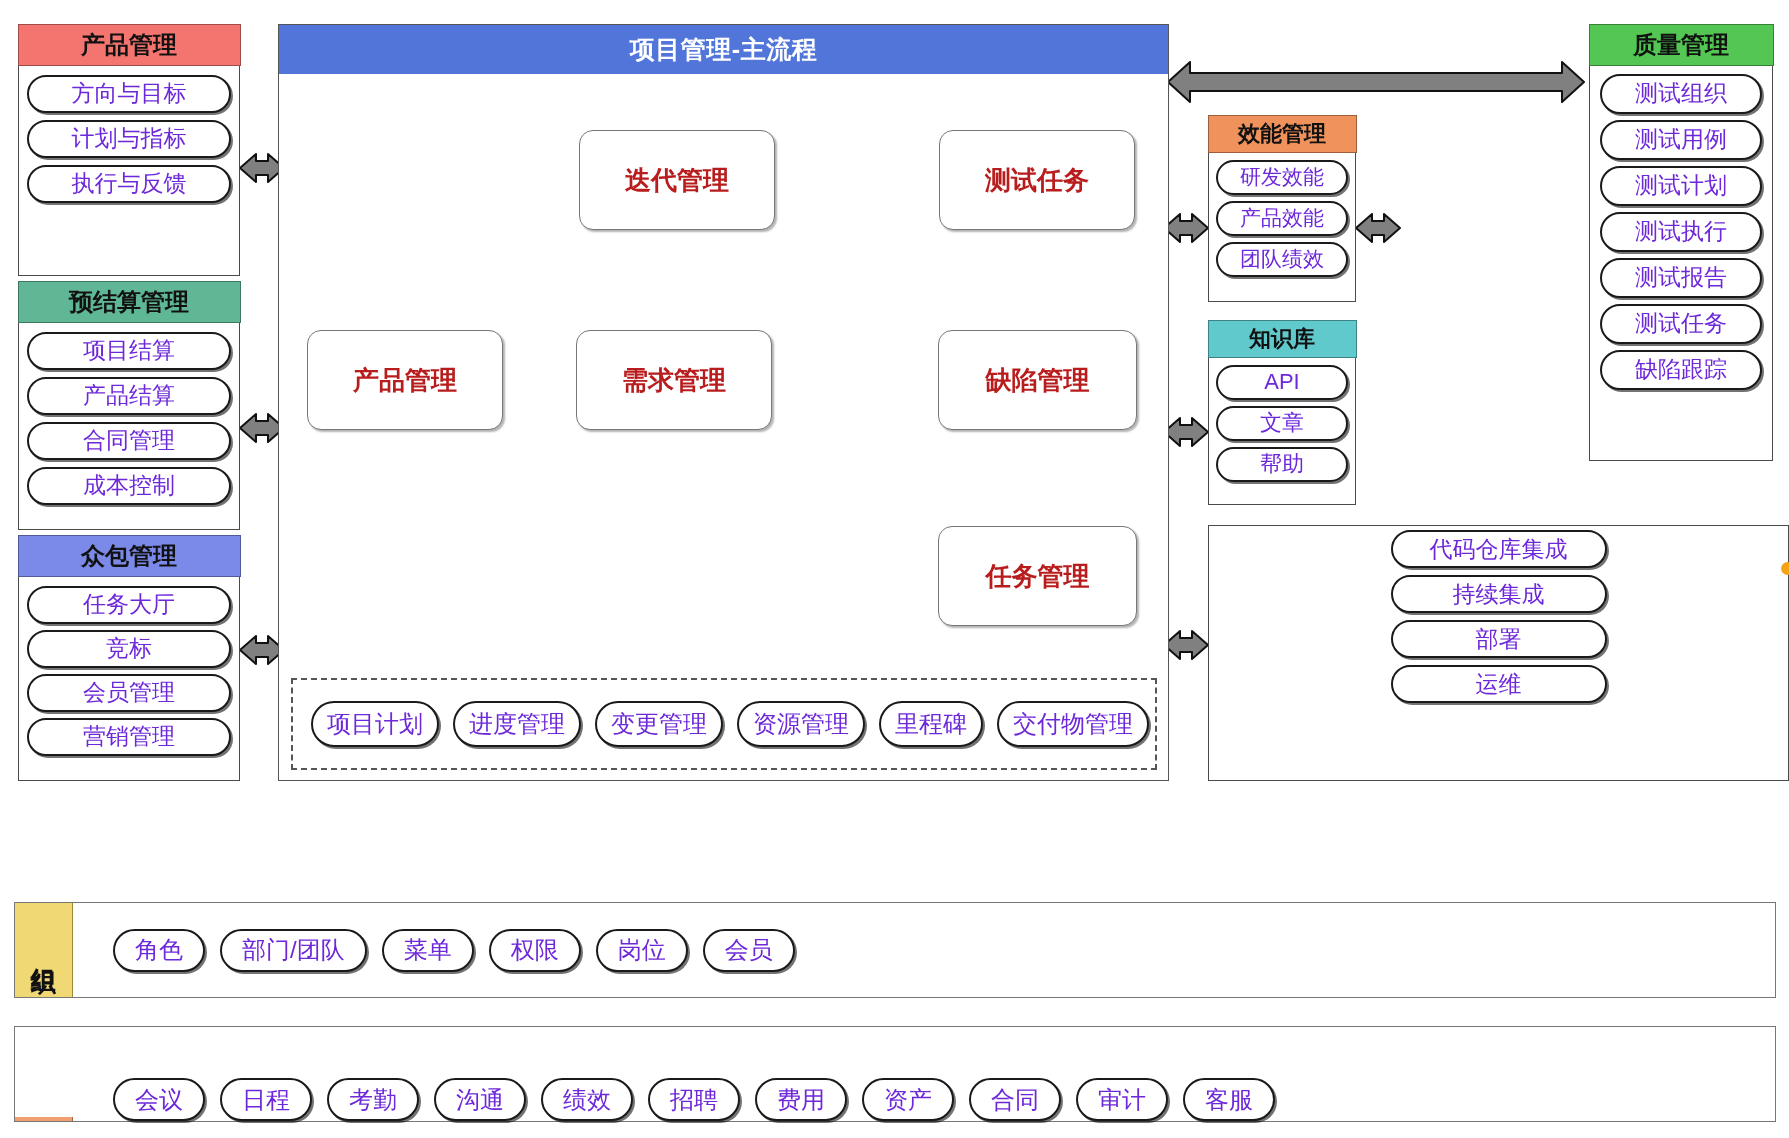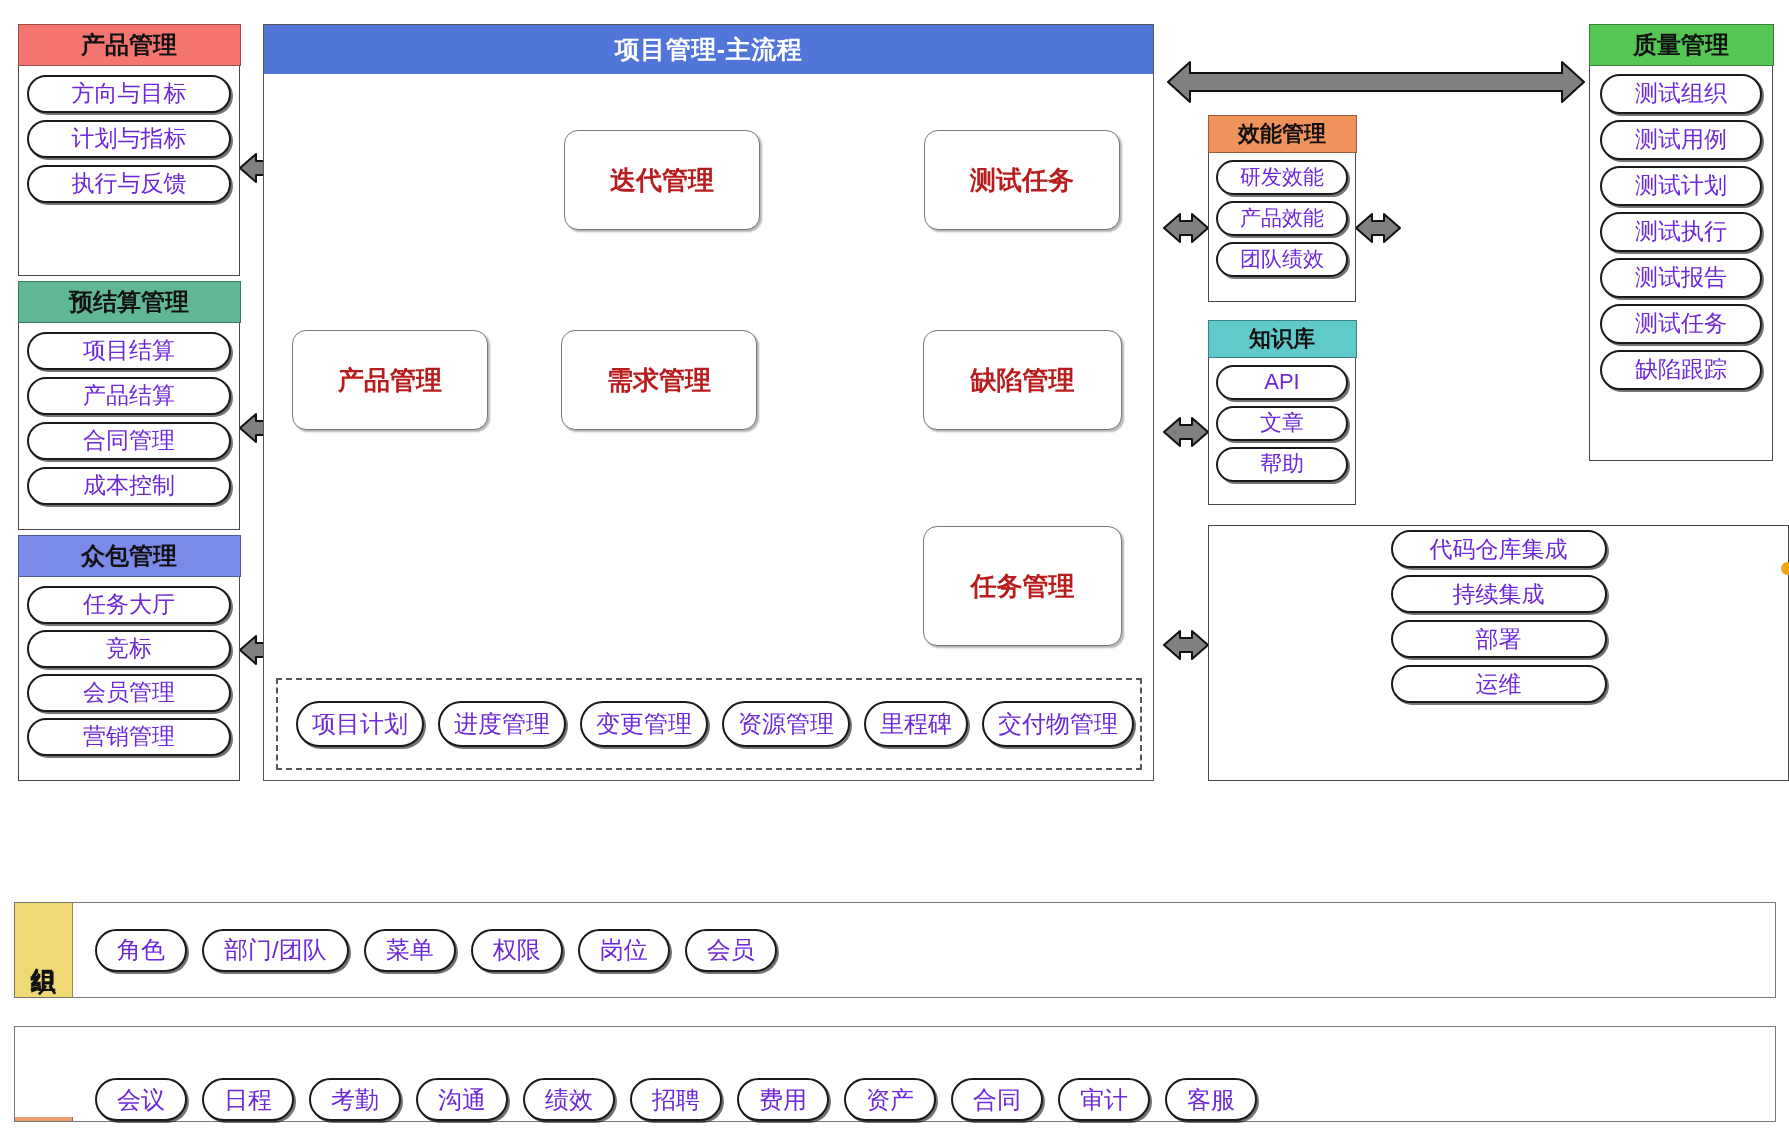--- a/index.html
+++ b/index.html
@@ -25,21 +25,21 @@
   .card-hd{
     font-size:24px; font-weight:bold; color:#111;
     display:flex; align-items:center; justify-content:center;
     height:42px; border:1.5px solid rgba(0,0,0,.35);
     margin:-1.5px -1.5px 0 -1.5px;
   }
   .card-body{ display:flex; flex-direction:column; align-items:center; gap:7px; padding:9px 8px 10px; }
   .card-body .pill{ height:38px; width:100%; }
 
   
-  #main-panel{ position:absolute; left:263px; top:24px; width:891px; height:757px;
+  #main-panel{ position:absolute; left:278px; top:24px; width:891px; height:757px;
     border:1.5px solid #555; background:#fff; }
   #main-header{
     position:absolute; left:0; top:0; width:100%; height:49px;
     background:#5275da; color:#fff; font-size:25px; font-weight:bold;
     display:flex; align-items:center; justify-content:center; letter-spacing:.5px;
   }
   .flowbox{
     position:absolute; border:1.5px solid #777; border-radius:14px; background:#fff;
     display:flex; align-items:center; justify-content:center;
     font-size:26px; font-weight:bold; color:#b91c1c;
@@ -51,21 +51,21 @@
   }
   #dashed-row .pill{ height:46px; padding:0 14px; font-size:24px; }
 
   
   .bottombar{ position:absolute; border:1.5px solid #777; background:#fff; display:flex; }
   .bottombar .tag{
     width:58px; display:flex; align-items:center; justify-content:center;
     font-size:25px; font-weight:bold; color:#111; line-height:1.05;
     writing-mode:vertical-rl; text-orientation:upright; letter-spacing:2px;
   }
-  .bottombar .items{ flex:1; display:flex; align-items:center; gap:15px; padding-left:22px; }
+  .bottombar .items{ flex:1; display:flex; align-items:center; gap:15px; padding-left:22px;margin-left:18px; }
   .bottombar .pill{ height:43px; padding:0 20px; font-size:24px; }
 
   svg.lay{ position:absolute; inset:0; width:1789px; height:1138px; pointer-events:none; }
   .dot{ position:absolute; width:13px; height:13px; border-radius:50%; background:#f5a216; }
 </style>
 </head>
 <body>
 
 <div class="canvas">
 
@@ -111,21 +111,21 @@
   </svg>
 
   <div id="main-panel">
     <div id="main-header">项目管理-主流程</div>
 
     <div class="flowbox" style="left:300px; top:105px; width:196px; height:100px;">迭代管理</div>
     <div class="flowbox" style="left:660px; top:105px; width:196px; height:100px;">测试任务</div>
     <div class="flowbox" style="left:28px; top:305px; width:196px; height:100px;">产品管理</div>
     <div class="flowbox" style="left:297px; top:305px; width:196px; height:100px;">需求管理</div>
     <div class="flowbox" style="left:659px; top:305px; width:199px; height:100px;">缺陷管理</div>
-    <div class="flowbox" style="left:659px; top:501px; width:199px; height:120px;">任务管理</div>
+    <div class="flowbox" style="left:659px; top:501px; width:199px; height:100px;">任务管理</div>
 
     <div id="dashed-row">
       <div class="pill">项目计划</div>
       <div class="pill">进度管理</div>
       <div class="pill">变更管理</div>
       <div class="pill">资源管理</div>
       <div class="pill">里程碑</div>
       <div class="pill">交付物管理</div>
     </div>
   </div>

